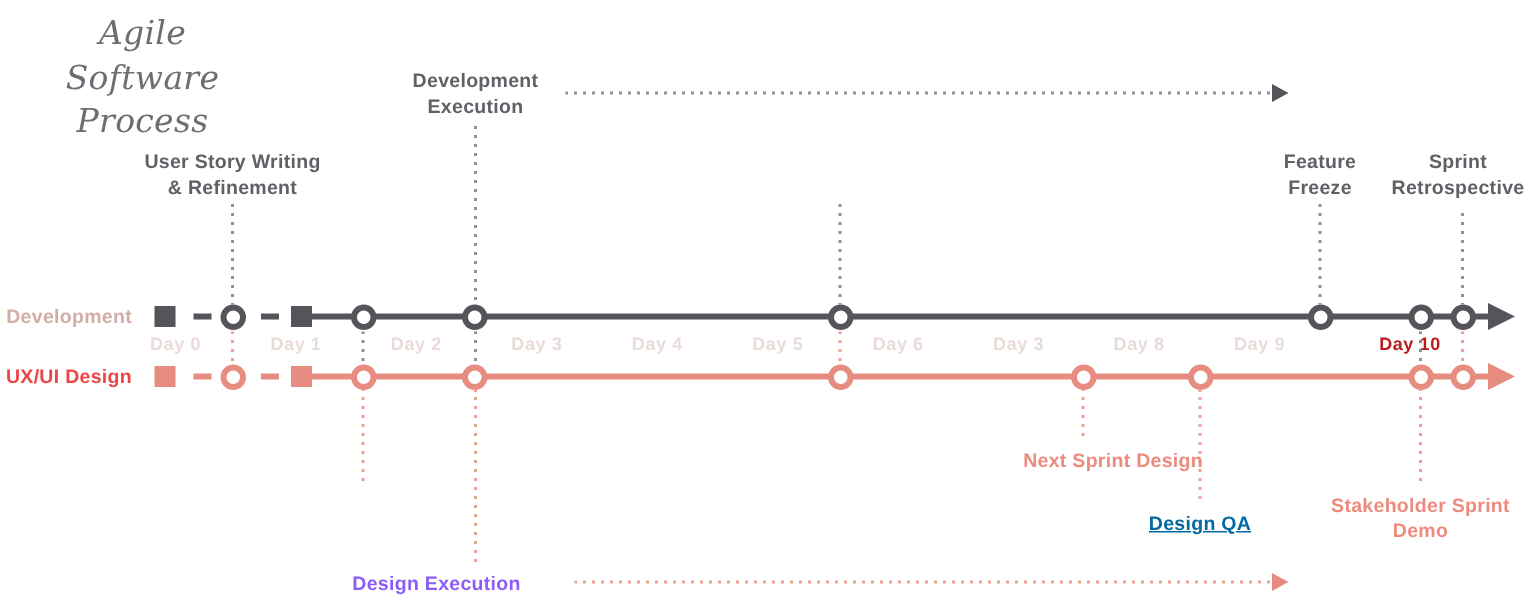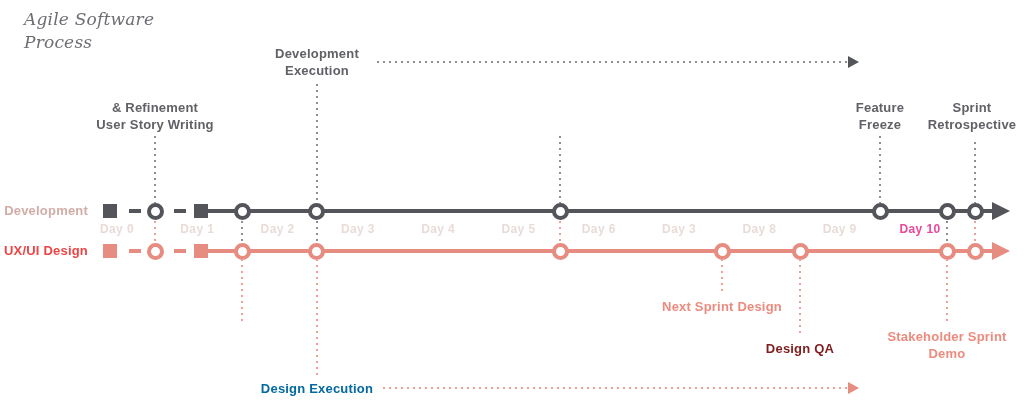--- a/index.html
+++ b/index.html
@@ -2,22 +2,22 @@
 <html><head>
 <meta charset="utf-8">
 <style>
   html,body{margin:0;padding:0;background:#fff;}
   .canvas{
     position:relative;width:1024px;height:408px;background:#fff;overflow:hidden;
     font-family:"Liberation Sans",sans-serif;
   }
   .abs{position:absolute;}
   .title{
-    font-family:"DejaVu Serif",serif;font-style:italic;font-size:17px;line-height:1.35;
-    letter-spacing:.2px;
+    font-family:"DejaVu Serif",serif;font-style:italic;font-size:22px;line-height:1.35;
+    text-align:center;letter-spacing:.2px;
   }
   .lbl{
     font-weight:700;font-size:13px;line-height:17px;letter-spacing:.2px;text-align:center;
   }
   .lbl span{display:block;}
   .lane-label{font-weight:700;font-size:13px;text-align:right;letter-spacing:.2px;}
   .day{font-weight:700;font-size:12px;letter-spacing:.4px;text-align:center;}
   .vdots{width:2px;background-image:repeating-linear-gradient(to bottom,currentColor 0 2px,transparent 2px 6px);}
   .hdots{height:2px;background-image:repeating-linear-gradient(to right,currentColor 0 2px,transparent 2px 6px);}
   .tri{width:0;height:0;}
@@ -59,63 +59,63 @@
     <div class="abs day" style="left: 87px; top: 222px; width: 60px; color: rgb(233, 220, 216);">Day 0</div>
     <div class="abs day" style="left: 167.3px; top: 222px; width: 60px; color: rgb(233, 220, 216);">Day 1</div>
     <div class="abs day" style="left: 247.6px; top: 222px; width: 60px; color: rgb(233, 220, 216);">Day 2</div>
     <div class="abs day" style="left: 327.9px; top: 222px; width: 60px; color: rgb(233, 220, 216);">Day 3</div>
     <div class="abs day" style="left: 408.2px; top: 222px; width: 60px; color: rgb(233, 220, 216);">Day 4</div>
     <div class="abs day" style="left: 488.5px; top: 222px; width: 60px; color: rgb(233, 220, 216);">Day 5</div>
     <div class="abs day" style="left: 568.8px; top: 222px; width: 60px; color: rgb(233, 220, 216);">Day 6</div>
     <div class="abs day" style="left: 649.1px; top: 222px; width: 60px; color: rgb(233, 220, 216);">Day 3</div>
     <div class="abs day" style="left: 729.4px; top: 222px; width: 60px; color: rgb(233, 220, 216);">Day 8</div>
     <div class="abs day" style="left: 809.7px; top: 222px; width: 60px; color: rgb(233, 220, 216);">Day 9</div>
-    <div class="abs day" style="left: 890px; top: 222px; width: 60px; color: #ec4899;">Day 10</div>
+    <div class="abs day" style="left: 910px; top: 222px; width: 60px; color: #b91c1c;">Day 10</div>
     <div class="abs vdots" style="left: 154px; top: 136px; height: 67px; color: rgb(142, 142, 147);"></div>
     <div class="abs vdots" style="left: 316px; top: 84px; height: 119px; color: rgb(142, 142, 147);"></div>
     <div class="abs vdots" style="left: 559px; top: 136px; height: 67px; color: rgb(142, 142, 147);"></div>
     <div class="abs vdots" style="left: 879px; top: 136px; height: 67px; color: rgb(142, 142, 147);"></div>
     <div class="abs vdots" style="left: 974px; top: 142px; height: 61px; color: rgb(142, 142, 147);"></div>
     <div class="abs vdots" style="left: 154px; top: 221px; height: 22px; color: rgb(237, 160, 147);"></div>
     <div class="abs vdots" style="left: 241px; top: 221px; height: 22px; color: rgb(142, 142, 147);"></div>
     <div class="abs vdots" style="left: 316px; top: 221px; height: 22px; color: rgb(142, 142, 147);"></div>
     <div class="abs vdots" style="left: 559px; top: 221px; height: 22px; color: rgb(237, 160, 147);"></div>
     <div class="abs vdots" style="left: 946px; top: 221px; height: 22px; color: rgb(142, 142, 147);"></div>
     <div class="abs vdots" style="left: 974px; top: 221px; height: 22px; color: rgb(237, 160, 147);"></div>
     <div class="abs vdots" style="left: 241px; top: 259px; height: 65px; color: rgb(237, 160, 147);"></div>
     <div class="abs vdots" style="left: 316px; top: 259px; height: 117px; color: rgb(237, 160, 147);"></div>
     <div class="abs vdots" style="left: 721px; top: 259px; height: 35px; color: rgb(237, 160, 147);"></div>
     <div class="abs vdots" style="left: 799px; top: 259px; height: 77px; color: rgb(237, 160, 147);"></div>
     <div class="abs vdots" style="left: 946px; top: 259px; height: 65px; color: rgb(237, 160, 147);"></div>
     <div class="abs lbl" style="left: 80px; top: 99px; width: 150px; color: rgb(96, 96, 102);">
+      <span>User Story Writing</span>
       <span>&amp; Refinement</span>
-      <span>User Story Writing</span>
     </div>
     <div class="abs lbl" style="left: 262px; top: 45px; width: 110px; color: rgb(96, 96, 102);">
       <span>Development</span>
       <span>Execution</span>
     </div>
     <div class="abs lbl" style="left: 835px; top: 99px; width: 90px; color: rgb(96, 96, 102);">
       <span>Feature</span>
       <span>Freeze</span>
     </div>
     <div class="abs lbl" style="left: 912px; top: 99px; width: 120px; color: rgb(96, 96, 102);">
       <span>Sprint</span>
       <span>Retrospective</span>
     </div>
-    <div class="abs lbl" style="left: 642px; top: 298px; width: 160px; color: rgb(236, 139, 126);">
+    <div class="abs lbl" style="left: 642px; top: 298px; width: 160px; color: rgb(236, 139, 126); text-align: right;">
       <span>Next Sprint Design</span>
     </div>
-    <div class="abs lbl" style="left: 750px; top: 340px; width: 100px; color: #7f1d1d;">
+    <div class="abs lbl" style="left: 750px; top: 340px; width: 100px; color: #0369a1; text-decoration: underline;">
       <span>Design QA</span>
     </div>
     <div class="abs lbl" style="left: 867px; top: 328px; width: 160px; color: rgb(236, 139, 126);">
       <span>Stakeholder Sprint</span>
       <span>Demo</span>
     </div>
-    <div class="abs lbl" style="left: 247px; top: 380px; width: 140px; color: #0369a1;">
+    <div class="abs lbl" style="left: 221px; top: 380px; width: 140px; color: #8b5cf6;">
       <span>Design Execution</span>
     </div>
     <div class="abs hdots" style="left: 377px; top: 61px; width: 471px; color: rgb(142, 142, 147);"></div>
     <div class="abs tri" style="left: 848px; top: 56px; border-top: 6px solid transparent; border-bottom: 6px solid transparent; border-left: 11px solid rgb(84, 85, 90);"></div>
     <div class="abs hdots" style="left: 383px; top: 387px; width: 465px; color: rgb(237, 160, 147);"></div>
     <div class="abs tri" style="left: 848px; top: 382px; border-top: 6px solid transparent; border-bottom: 6px solid transparent; border-left: 11px solid rgb(231, 140, 128);"></div>
   </div>
 
 </body></html>

